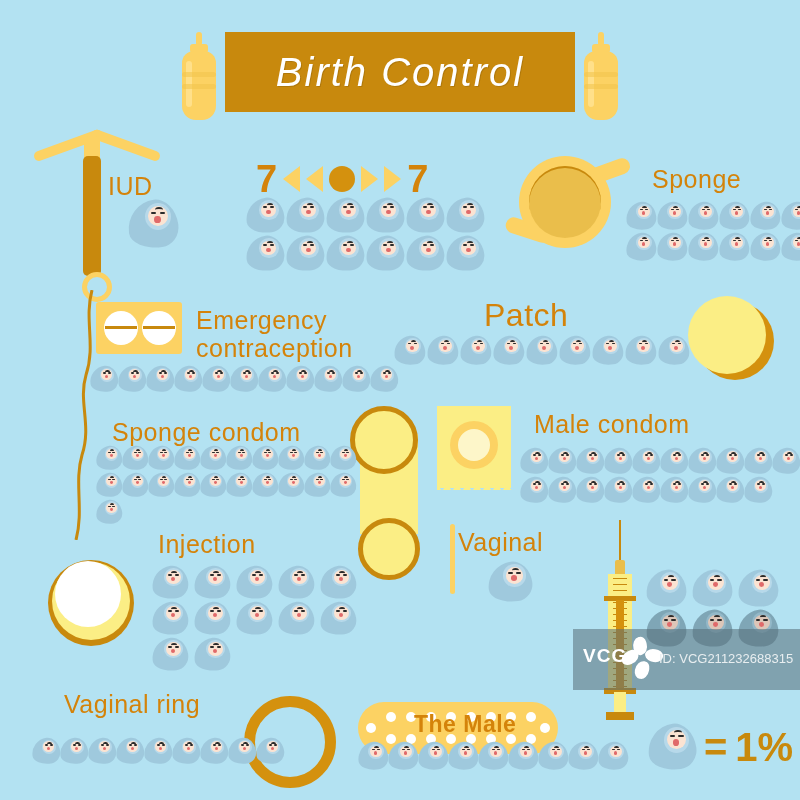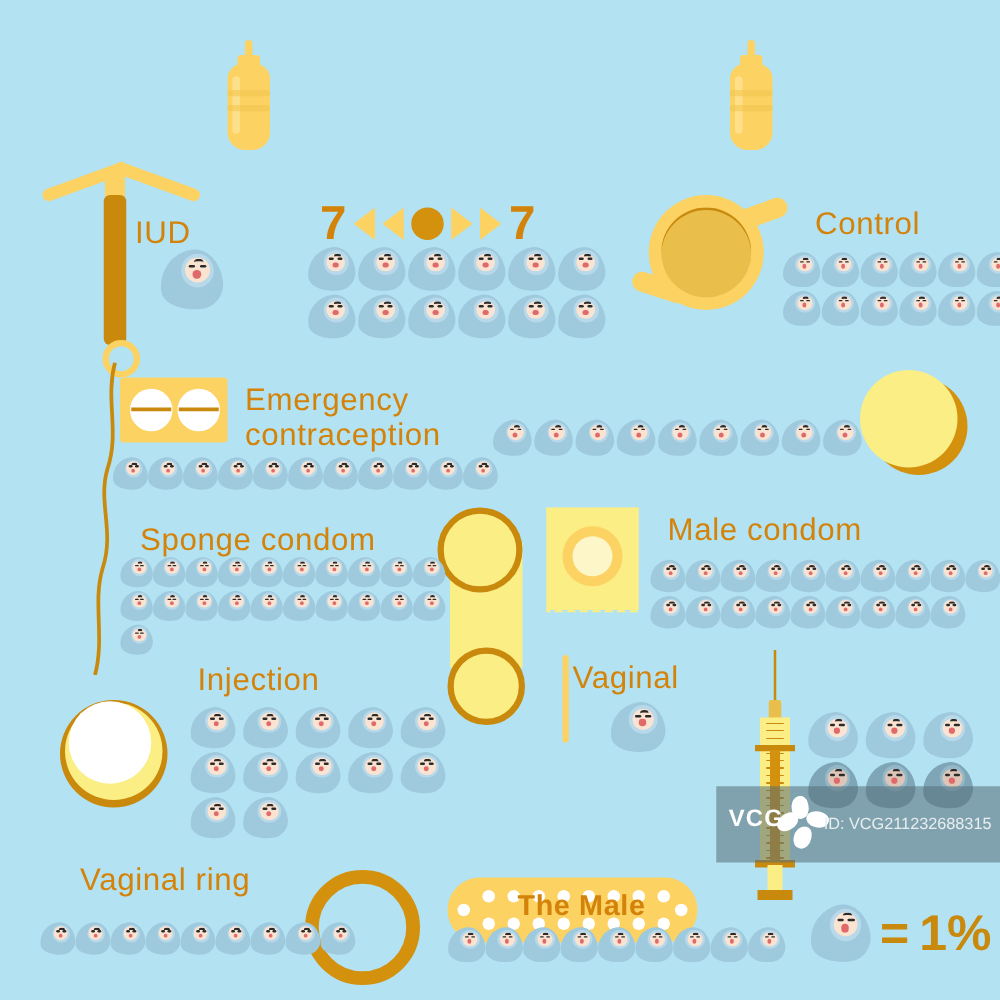--- a/index.html
+++ b/index.html
@@ -177,20 +177,23 @@
   <div class="abs" style="left:178px;top:32px;">
     <div class="bottle">
       <div class="nip"></div>
         <div class="collar"></div>
       <div class="body"></div>
         <div class="ring1"></div>
         <div class="ring2"></div>
     </div>
   </div>
 
+  <div class="abs title-banner">
+    <div class="title-text">Birth Control</div>
+  </div>
 
   <div class="abs" style="left:580px;top:32px;">
     <div class="bottle">
       <div class="nip"></div>
         <div class="collar"></div>
       <div class="body"></div>
         <div class="ring1"></div>
         <div class="ring2"></div>
     </div>
   </div>
@@ -342,21 +345,21 @@
         </div>
       </div>
     </div>
 
   <div class="abs" style="left:505px;top:150px;width:140px;height:110px;">
     <div class="sponge-strap" style="left:0px;top:72px;width:46px;height:16px;transform:rotate(18deg);"></div>
     <div class="sponge-strap" style="left:76px;top:14px;width:50px;height:16px;transform:rotate(-20deg);"></div>
     <div class="sponge-outer"></div>
     <div class="sponge-inner"></div>
   </div>
-  <div class="abs label" style="left:652px;top:165px;">Control</div>
+  <div class="abs label" style="left:652px;top:165px;">Sponge</div>
   <div class="abs" id="grp-sponge" style="left:626px;top:202px;">
       <div class="baby-row" style="gap: 1px; margin-bottom: 3px;">
         <div class="baby" style="width: 30px; height: 28px;">
           <div class="blob"></div>
           <div class="hood"></div>
           <div class="face"></div>
           <div class="hair"></div>
           <div class="eye l"></div>
           <div class="eye r"></div>
           <div class="mouth"></div>
@@ -567,20 +570,21 @@
           <div class="hood"></div>
           <div class="face"></div>
           <div class="hair"></div>
           <div class="eye l"></div>
           <div class="eye r"></div>
           <div class="mouth"></div>
         </div>
       </div>
     </div>
 
+  <div class="abs label" style="left:484px;top:298px;font-size:32px;">Patch</div>
   <div class="abs" style="left:688px;top:296px;width:92px;height:90px;">
     <div class="patch-shadow"></div>
       <div class="patch-face"></div>
   </div>
   <div class="abs" id="grp-patch" style="left:394px;top:336px;">
       <div class="baby-row" style="gap: 2px; margin-bottom: 3px;">
         <div class="baby" style="width: 31px; height: 29px;">
           <div class="blob"></div>
           <div class="hood"></div>
           <div class="face"></div>

